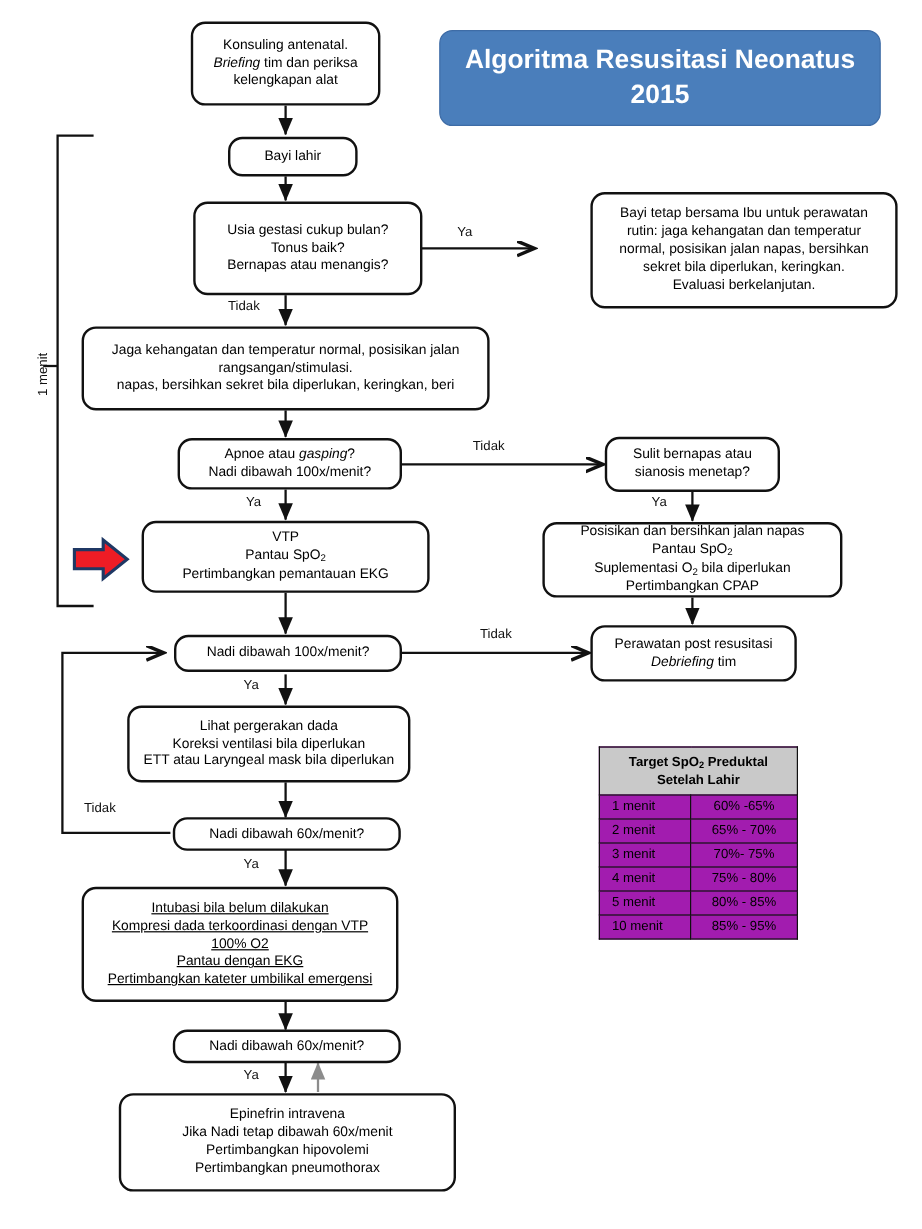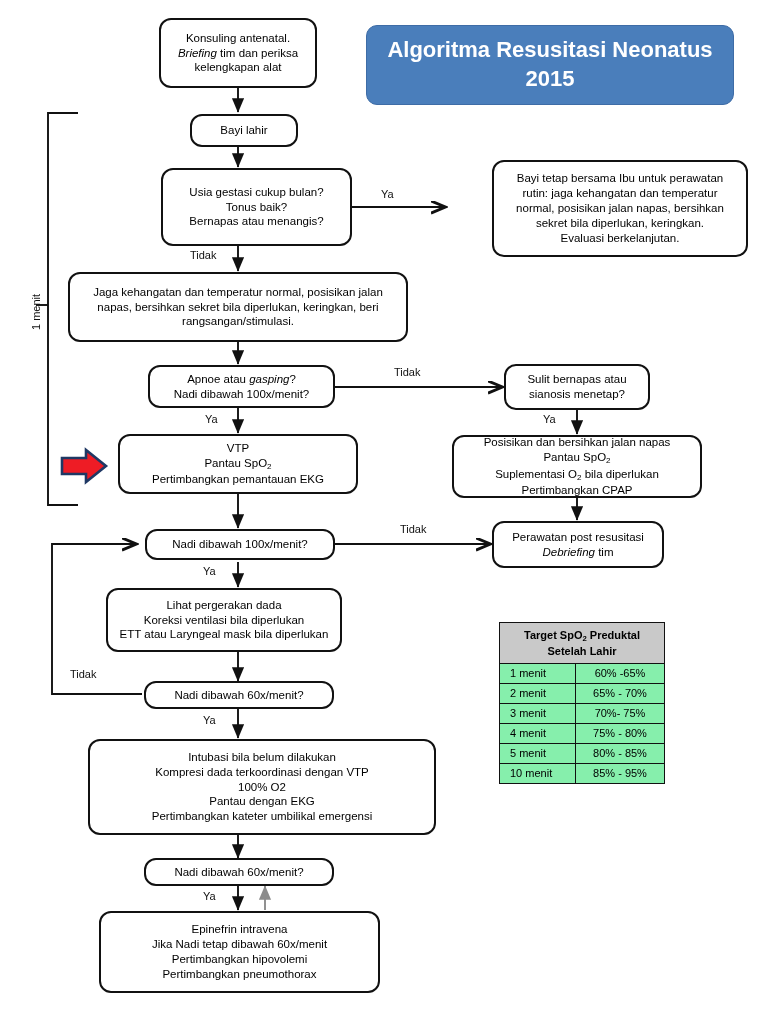--- a/index.html
+++ b/index.html
@@ -63,21 +63,21 @@
     position:absolute;
     left:0;top:0;
     width:768px;height:1024px;
     pointer-events:none;
   }
   
   .sp-table{
     position:absolute;
     border-collapse:collapse;
     border:1.6px solid #111;
-    background:#86efac;
+    background:#a21caf;
     font-size:11px;
   }
   .sp-table th{
     background:#c9c9c9;
     border:1.4px solid #111;
     font-weight:bold;
     font-size:11px;
     padding:5px 6px;
     text-align:center;
     line-height:1.3;
@@ -238,22 +238,22 @@
       <span class="ln">rutin: jaga kehangatan dan temperatur</span>
       <span class="ln">normal, posisikan jalan napas, bersihkan</span>
       <span class="ln">sekret bila diperlukan, keringkan.</span>
       <span class="ln">Evaluasi berkelanjutan.</span>
     </div>
   </div>
 
   <div class="node" style="left:68px;top:272px;width:340px;height:70px;">
     <div>
       <span class="ln">Jaga kehangatan dan temperatur normal, posisikan jalan</span>
+      <span class="ln">rangsangan/stimulasi.</span>
       <span class="ln">napas, bersihkan sekret bila diperlukan, keringkan, beri</span>
-      <span class="ln">rangsangan/stimulasi.</span>
     </div>
   </div>
 
   <div class="node" style="left:148px;top:365px;width:187px;height:43px;">
     <div>
       <span class="ln"><span>Apnoe atau </span><i>gasping</i><span>?</span></span>
       <span class="ln">Nadi dibawah 100x/menit?</span>
     </div>
   </div>
 
@@ -297,21 +297,21 @@
       <span class="ln">Lihat pergerakan dada</span>
       <span class="ln">Koreksi ventilasi bila diperlukan</span>
       <span class="ln">ETT atau Laryngeal mask bila diperlukan</span>
     </div>
   </div>
 
   <div class="node" style="left:144px;top:681px;width:190px;height:28px;">
     <span class="ln">Nadi dibawah 60x/menit?</span>
   </div>
 
-  <div class="node" style="left:88px;top:739px;width:348px;height:96px;">
+  <div class="node" style="left:68px;top:739px;width:264px;height:96px;text-decoration:underline;">
     <div>
       <span class="ln">Intubasi bila belum dilakukan</span>
       <span class="ln">Kompresi dada terkoordinasi dengan VTP</span>
       <span class="ln">100% O2</span>
       <span class="ln">Pantau dengan EKG</span>
       <span class="ln">Pertimbangkan kateter umbilikal emergensi</span>
     </div>
   </div>
 
   <div class="node" style="left:144px;top:858px;width:190px;height:28px;">

